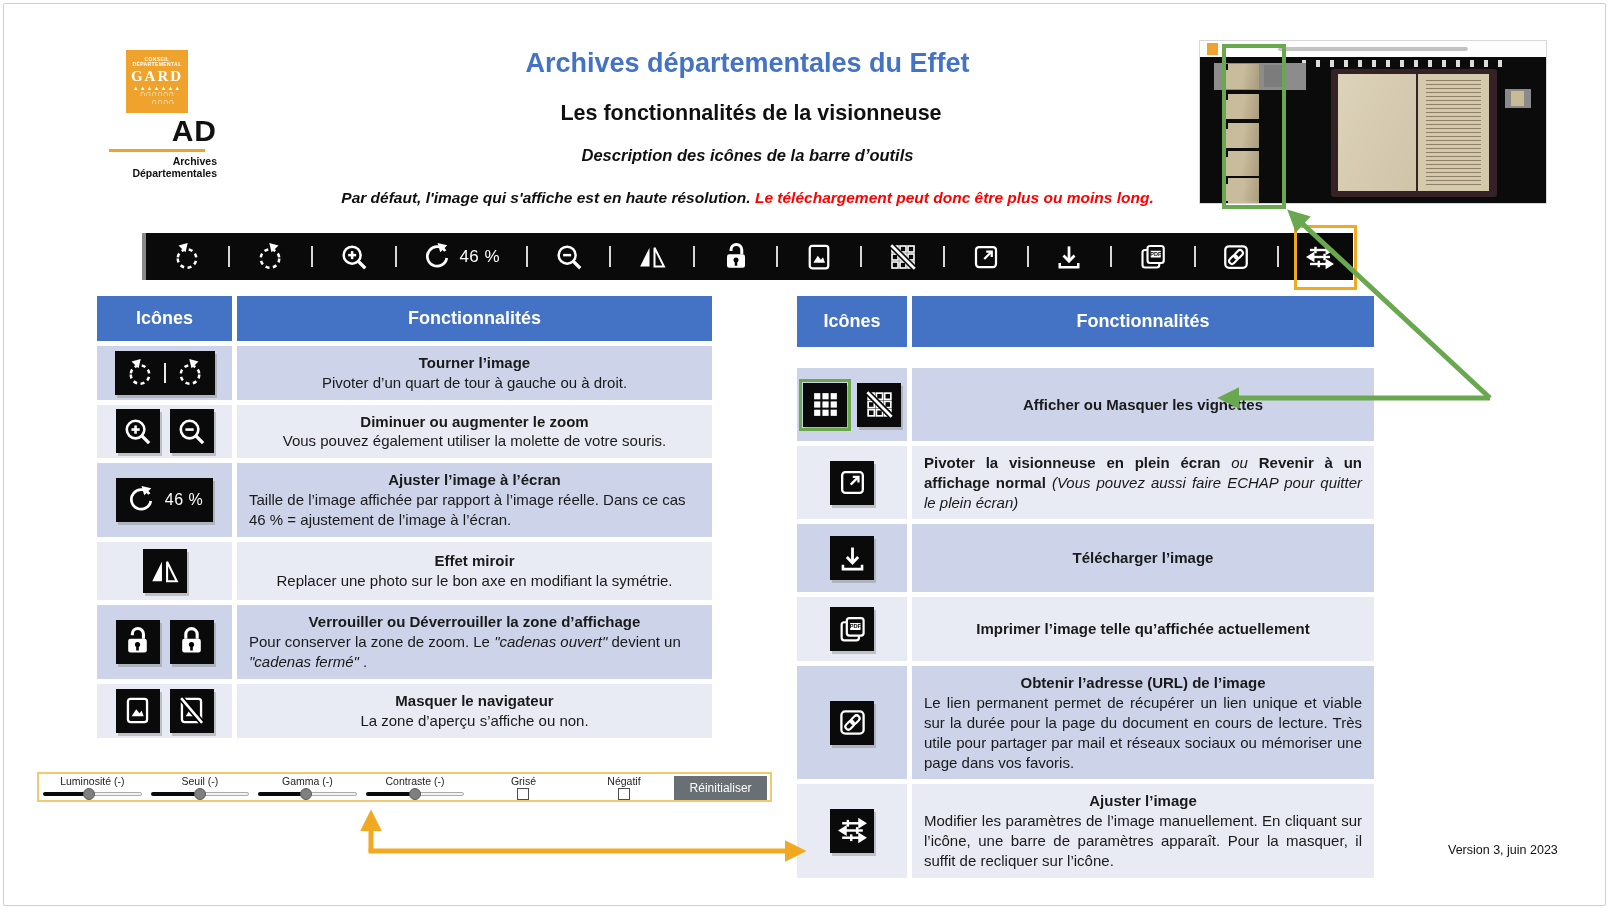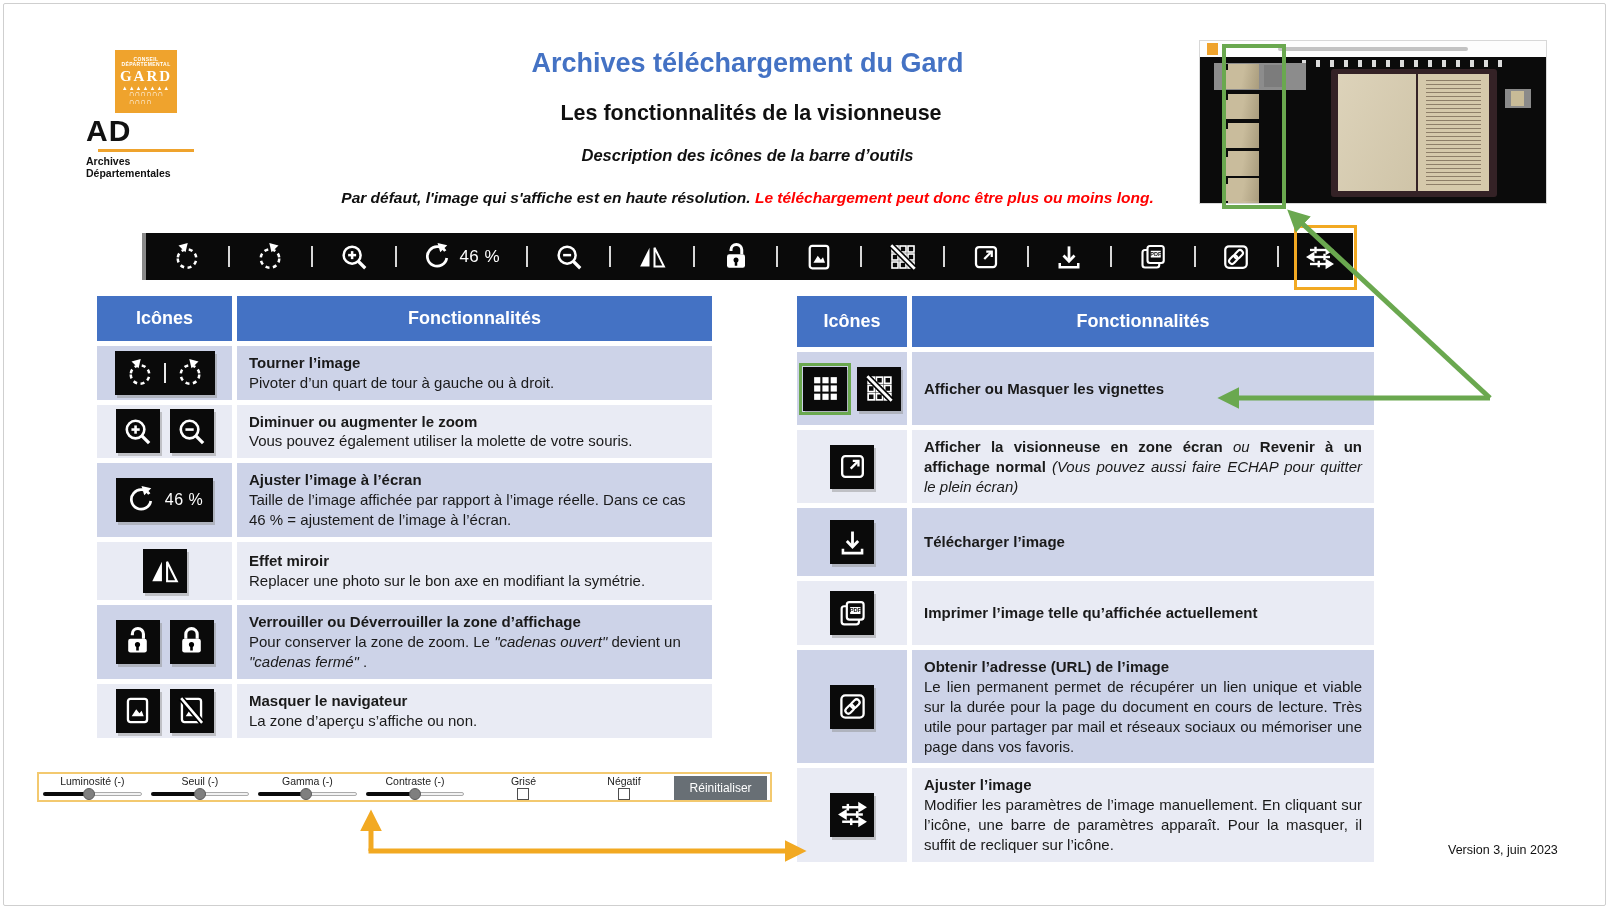--- a/index.html
+++ b/index.html
@@ -1,21 +1,21 @@
 <!DOCTYPE html>
 <html lang="fr"><head>
 <meta charset="utf-8">
 <style>
   html,body{margin:0;padding:0;background:#fff;}
   #page{position:relative;width:1609px;height:909px;background:#ffffff;overflow:hidden;
         font-family:"Liberation Sans","DejaVu Sans",sans-serif;color:#1a1a1a;}
   #page-frame{position:absolute;inset:3px;border:1px solid #cfcfcf;border-radius:2px;pointer-events:none;}
 
   
-  .logo{position:absolute;left:86px;top:50px;width:120px;text-align:left;}
+  .logo{position:absolute;left:97px;top:50px;width:120px;text-align:right;}
   .logo-square{width:62px;height:63px;background:#efa32d;margin:0 auto;color:#fff;
                display:flex;flex-direction:column;align-items:center;justify-content:center;line-height:1;}
   .logo-conseil{font-size:5px;font-weight:bold;letter-spacing:.4px;}
   .logo-gard{font-size:15px;font-weight:bold;letter-spacing:2px;margin:2px 0 1px;font-family:"Liberation Serif",serif;}
   .logo-crown{font-size:6px;letter-spacing:1px;color:#fff;}
   .logo-arches{font-size:8px;letter-spacing:0;color:#fff;margin-top:-1px;}
   .logo-ad{font-size:30px;font-weight:bold;color:#111;line-height:1;margin-top:3px;letter-spacing:1px;}
   .logo-rule{width:96px;height:3px;background:#efa32d;margin:3px auto 3px;}
   .logo-caption{font-size:10.5px;font-weight:bold;color:#111;line-height:1.15;}
 
@@ -36,21 +36,21 @@
   .tb-label{color:#fff;font-size:17px;letter-spacing:.5px;}
   .tb-sep{width:2px;height:21px;background:#e9e9e9;opacity:.92;}
 
   .orange-box{position:absolute;left:1294px;top:225px;width:57px;height:59px;border:3px solid #f2a922;z-index:6;}
 
   
   .tbl{position:absolute;}
   .tbl-hdr{display:grid;gap:5px;margin-bottom:5px;}
   .tbl-hdr .hcell{background:#4472c4;color:#fff;font-weight:bold;font-size:18px;display:flex;align-items:center;justify-content:center;}
   .trow{display:grid;gap:5px;margin-bottom:5px;}
-  .cell{box-sizing:border-box;}
+  .cell{box-sizing:border-box;align-items:center;}
   .cell.icons{display:flex;align-items:center;justify-content:center;gap:10px;}
   .cell.text{display:flex;flex-direction:column;justify-content:center;padding:7px 12px;font-size:15px;line-height:1.32;}
   .row-title{font-weight:bold;}
   .bg-dark{background:#cdd3e8;}
   .bg-light{background:#e9ebf4;}
   .just{text-align:justify;}
   .s-b{font-weight:bold;} .s-i{font-style:italic;} .s-u{}
 
   #tbl-left{left:97px;top:296px;width:615px;}
   #tbl-left .tbl-hdr, #tbl-left .trow{grid-template-columns:135px 1fr;}
@@ -58,21 +58,21 @@
   #tbl-left .trow:nth-of-type(2) .cell{min-height:52px;}
   #tbl-left .trow:nth-of-type(3) .cell{min-height:52px;}
   #tbl-left .trow:nth-of-type(4) .cell{min-height:74px;}
   #tbl-left .trow:nth-of-type(5) .cell{min-height:58px;}
   #tbl-left .trow:nth-of-type(6) .cell{min-height:66px;}
   #tbl-left .trow:nth-of-type(7) .cell{min-height:54px;}
 
   #tbl-right{left:797px;top:296px;width:577px;}
   #tbl-right .tbl-hdr, #tbl-right .trow{grid-template-columns:110px 1fr;}
   #tbl-right .tbl-hdr .hcell{height:51px;}
-  #tbl-right .trow:nth-of-type(2) .cell{min-height:73px;}
+  #tbl-right .trow:nth-of-type(2) .cell{min-height:73px;margin-top:16px;}
   #tbl-right .trow:nth-of-type(3) .cell{min-height:68px;}
   #tbl-right .trow:nth-of-type(4) .cell{min-height:68px;}
   #tbl-right .trow:nth-of-type(5) .cell{min-height:64px;}
   #tbl-right .trow:nth-of-type(6) .cell{min-height:106px;}
   #tbl-right .trow:nth-of-type(7) .cell{min-height:82px;}
 
   .tool-box{background:#0a0a0a;width:44px;height:44px;display:flex;align-items:center;justify-content:center;
             box-shadow:2px 3px 0 rgba(140,140,140,.45);flex:none;}
   .tool-box svg{width:31px;height:31px;display:block;}
   .tool-box.group{width:auto;padding:0 10px;gap:9px;}
@@ -139,21 +139,21 @@
     </div>
     <div class="logo-ad">AD</div>
     <div class="logo-rule"></div>
     <div class="logo-caption">
       <span>Archives</span><br>
       <span>Départementales</span>
     </div>
   </div>
 
   <div class="hdr">
-    <div class="hdr-title">Archives téléchargement du Gard</div>
+    <div class="hdr-title">Archives départementales du Effet</div>
     <div class="hdr-sub">Les fonctionnalités de la visionneuse</div>
     <div class="hdr-tag">Description des icônes de la barre d’outils</div>
     <div class="hdr-note">
       <span>Par défaut, l'image qui s'affiche est en haute résolution.</span>
       <span> </span>
       <span class="red">Le téléchargement peut donc être plus ou moins long.</span>
     </div>
   </div>
 
   <div class="toolbar">
@@ -472,21 +472,21 @@
       <div class="cell icons bg-light">
           <span class="tool-box">
             <svg viewBox="0 0 24 24">
               <rect x="4" y="4" width="16" height="16" rx="2.4" fill="none" stroke="#fff" stroke-width="1.8"></rect>
               <polyline points="12.2,7.6 16.6,7.6 16.6,12" fill="none" stroke="#fff" stroke-width="1.8"></polyline>
               <line x1="16.4" y1="7.8" x2="10.6" y2="13.6" stroke="#fff" stroke-width="1.8"></line>
             </svg>
           </span>
         </div>
       <div class="cell text bg-light just">
-        <div class="row-desc"><span class="s-b">Afficher la visionneuse en zone écran </span><span class="s-i">ou</span><span class="s-b"> Revenir à un affichage normal </span><span class="s-i">(Vous pouvez aussi faire ECHAP pour quitter le plein écran)</span></div>
+        <div class="row-desc"><span class="s-b">Pivoter la visionneuse en plein écran </span><span class="s-i">ou</span><span class="s-b"> Revenir à un affichage normal </span><span class="s-i">(Vous pouvez aussi faire ECHAP pour quitter le plein écran)</span></div>
       </div>
     </div>
     <div class="trow">
       <div class="cell icons bg-dark">
           <span class="tool-box">
             <svg viewBox="0 0 24 24">
               <line x1="12" y1="3.5" x2="12" y2="14.6" stroke="#fff" stroke-width="2.2"></line>
               <polyline points="7.6,10.8 12,15.4 16.4,10.8" fill="none" stroke="#fff" stroke-width="2.2"></polyline>
               <path d="M4.6 16.8 v3.4 h14.8 v-3.4" fill="none" stroke="#fff" stroke-width="2"></path>
             </svg>

